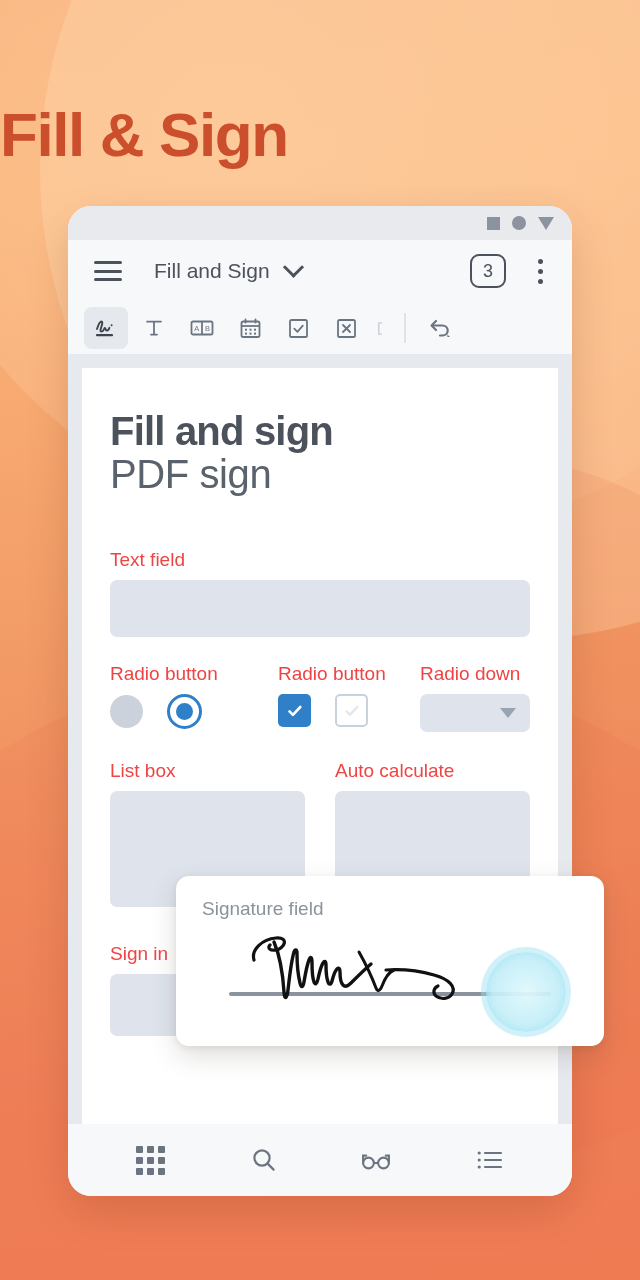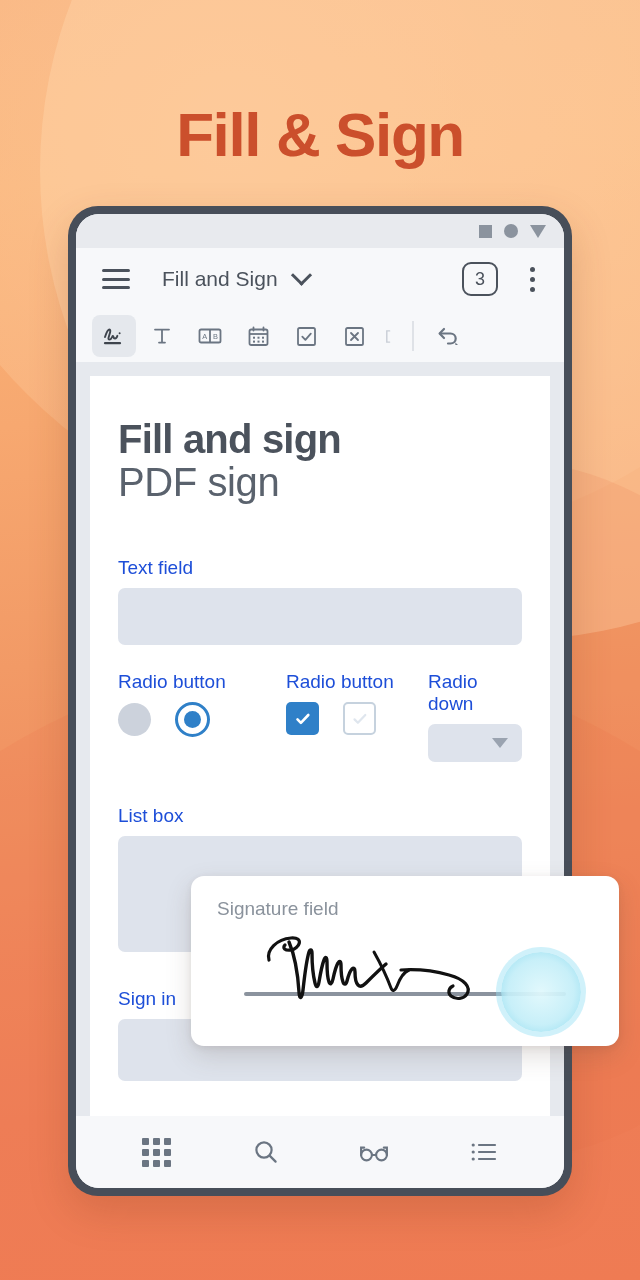--- a/index.html
+++ b/index.html
@@ -66,37 +66,37 @@
     border-radius: 50%;
     background: rgba(233, 110, 74, .14);
   }
 
   
   .headline {
     position: absolute;
     top: 99px;
     left: 0;
     width: 640px;
-    text-align: center;
+    text-align: left;
     font-size: 62px;
     font-weight: bold;
     letter-spacing: -1.4px;
     color: #cb4f2c;
   }
 
   
   .phone {
     position: absolute;
     left: 68px;
     top: 206px;
     width: 504px;
     height: 990px;
     background: #474e59;
     border-radius: 30px;
-    padding: 8px;
+    padding: 0;
     box-shadow: 0 16px 40px rgba(120, 50, 20, .20);
   }
   .screen {
     width: 100%;
     height: 100%;
     background: #f7f8fa;
     border-radius: 23px;
     overflow: hidden;
     display: flex;
     flex-direction: column;
@@ -209,21 +209,21 @@
   .doc-title-2 {
     font-size: 40px;
     font-weight: normal;
     color: #5a626d;
     letter-spacing: -0.4px;
     line-height: 1.12;
   }
 
   .field-label {
     font-size: 19px;
-    color: #1d4ed8;
+    color: #ef4444;
     margin-bottom: 9px;
   }
   .field-box {
     background: #dee3ec;
     border-radius: 7px;
   }
 
   .group-text { margin-top: 52px; }
   .group-text .field-box { height: 57px; }
 
@@ -270,34 +270,34 @@
     padding-right: 14px;
   }
   .dd-tri {
     width: 0; height: 0;
     border-left: 8px solid transparent;
     border-right: 8px solid transparent;
     border-top: 10px solid #9aa3b0;
   }
 
   .row-boxes {
-    margin-top: 43px;
+    margin-top: 28px;
     display: flex;
     gap: 30px;
   }
   .row-boxes > div { flex: 1; }
   .row-boxes .field-box { height: 116px; }
 
   .group-signin { margin-top: 36px; }
   .group-signin .field-box { height: 62px; }
 
   
   .sig-card {
     position: absolute;
-    left: 191px;
+    left: 176px;
     top: 876px;
     width: 428px;
     height: 170px;
     background: #ffffff;
     border-radius: 13px;
     box-shadow: 0 10px 26px rgba(90, 70, 60, .18), 0 2px 6px rgba(90,70,60,.10);
     padding: 22px 26px 0 26px;
     overflow: hidden;
   }
   .sig-label { font-size: 19px; color: #8a929c; }
@@ -490,20 +490,24 @@
               <div class="dd-tri"></div>
             </div>
           </div>
         </div>
 
         <div class="row-boxes">
           <div>
             <div class="field-label">List box</div>
             <div class="field-box"></div>
           </div>
+          <div>
+            <div class="field-label">Auto calculate</div>
+            <div class="field-box"></div>
+          </div>
         </div>
 
         <div class="group-signin">
           <div class="field-label">Sign in</div>
           <div class="field-box"></div>
         </div>
 
       </div>
     </div>
 

